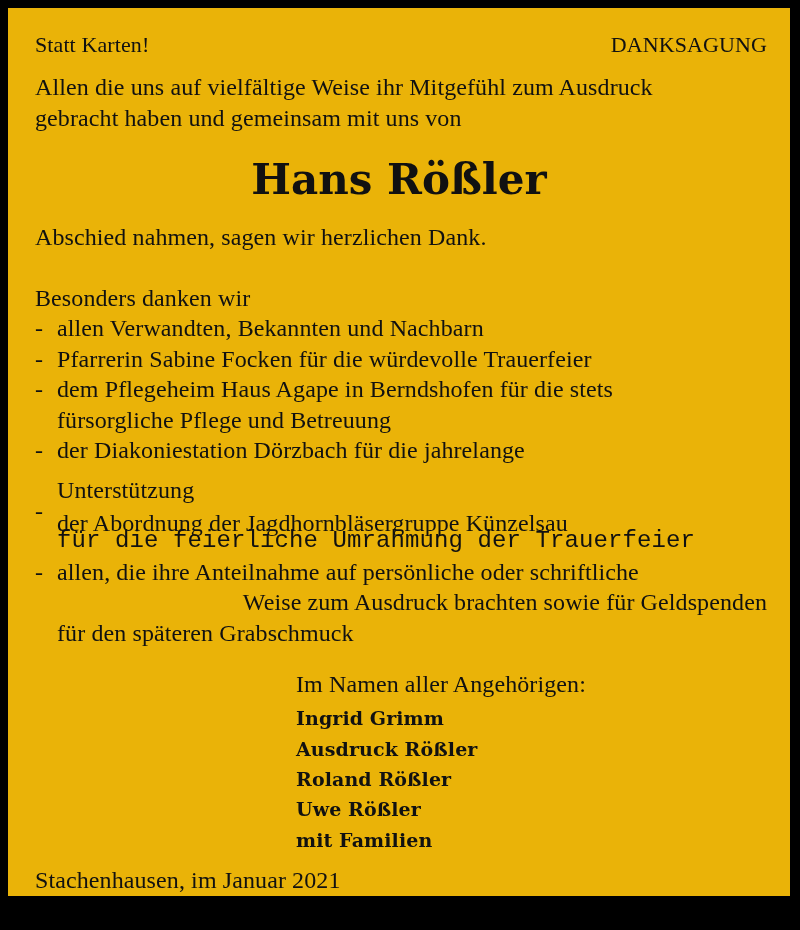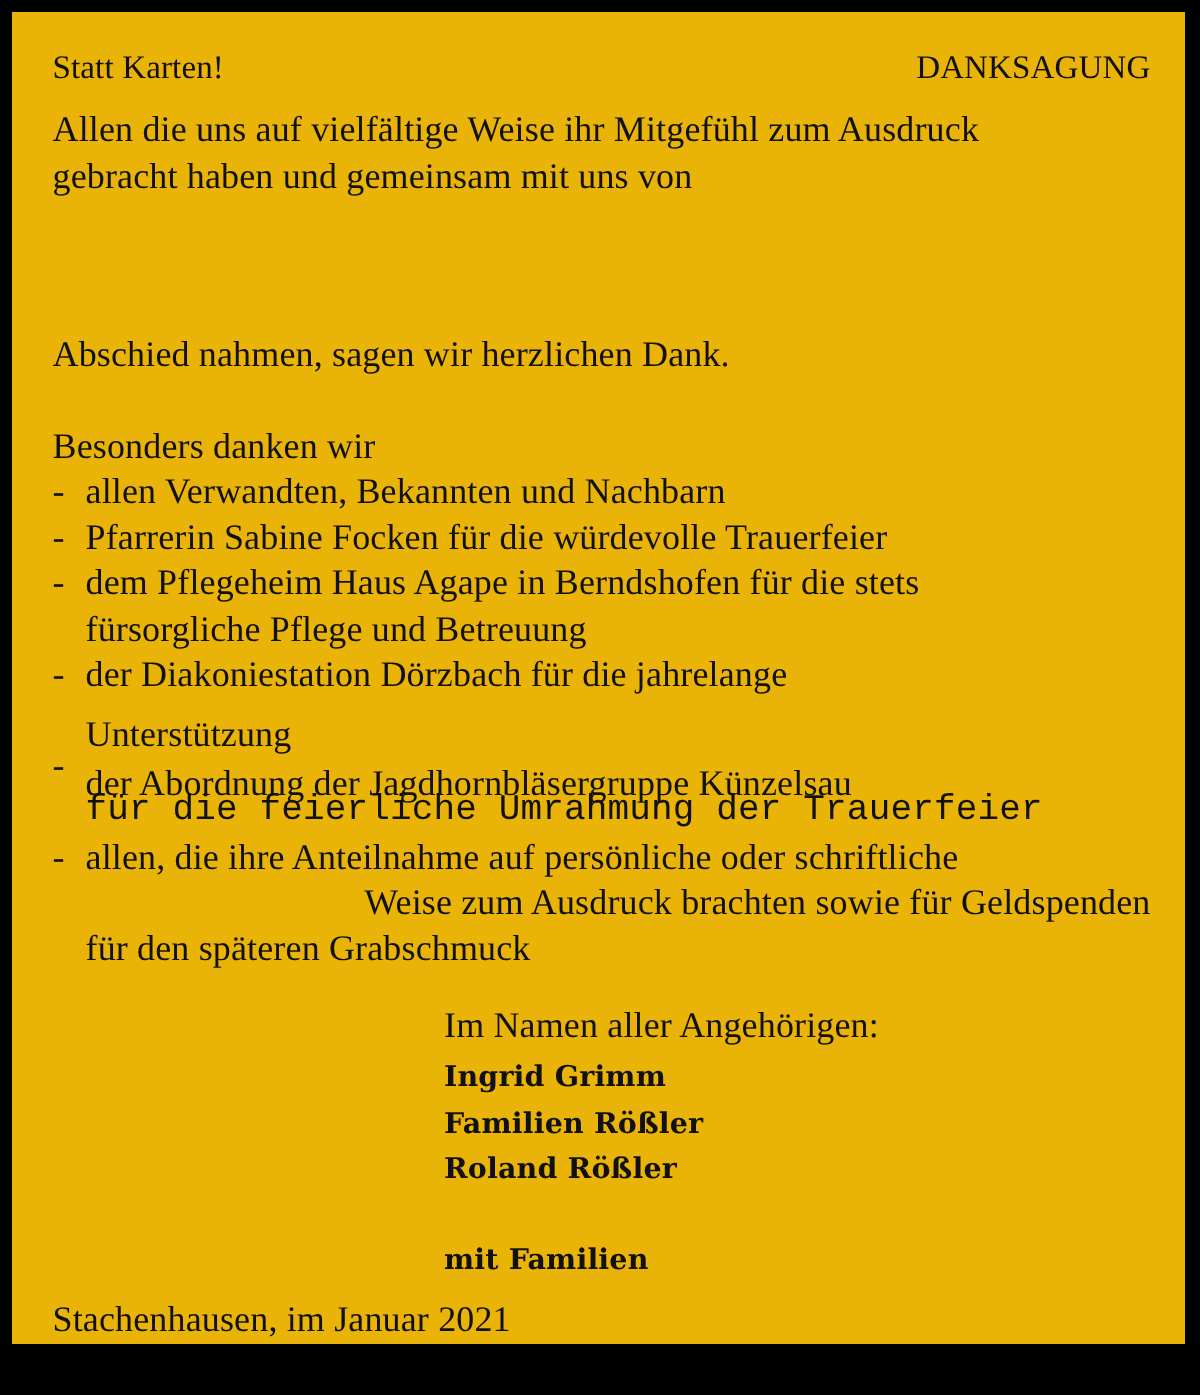--- a/index.html
+++ b/index.html
@@ -36,20 +36,21 @@
 <body>
 
 <div class="card">
 
   <div class="line" style="left:27px; top:22px;">Statt Karten!</div>
   <div class="line" style="right:23px; top:22px;">DANKSAGUNG</div>
 
   <div class="line big" style="left:27px; top:64px;">Allen die uns auf vielfältige Weise ihr Mitgefühl zum Ausdruck</div>
   <div class="line big" style="left:27px; top:95px;">gebracht haben und gemeinsam mit uns von</div>
 
+  <div class="title">Hans Rößler</div>
 
   <div class="line big" style="left:27px; top:214px;">Abschied nahmen, sagen wir herzlichen Dank.</div>
 
   <div class="line big" style="left:27px; top:275px;">Besonders danken wir</div>
 
   <div class="line big" style="left:27px; top:305px;">-</div>
   <div class="line big" style="left:49px; top:305px;">allen Verwandten, Bekannten und Nachbarn</div>
 
   <div class="line big" style="left:27px; top:336px;">-</div>
   <div class="line big" style="left:49px; top:336px;">Pfarrerin Sabine Focken für die würdevolle Trauerfeier</div>
@@ -66,18 +67,19 @@
   <div class="line big" style="left:49px; top:488px;margin-top:12px;">der Abordnung der Jagdhornbläsergruppe Künzelsau</div>
   <div class="line big" style="left:49px; top:518px;font-family:Liberation Mono, monospace;">für die feierliche Umrahmung der Trauerfeier</div>
 
   <div class="line big" style="left:27px; top:549px;">-</div>
   <div class="line big" style="left:49px; top:549px;">allen, die ihre Anteilnahme auf persönliche oder schriftliche</div>
   <div class="line big" style="left:49px; top:610px;">für den späteren Grabschmuck</div>
   <div class="line big" style="right:23px; top:579px;">Weise zum Ausdruck brachten sowie für Geldspenden</div>
 
   <div class="line big" style="left:288px; top:661px;">Im Namen aller Angehörigen:</div>
   <div class="line bold" style="left:288px; top:695px;">Ingrid Grimm</div>
-  <div class="line bold" style="left:288px; top:726px;">Familien Rößler</div>
+  <div class="line bold" style="left:288px; top:726px;">Ausdruck Rößler</div>
   <div class="line bold" style="left:288px; top:756px;">Roland Rößler</div>
+  <div class="line bold" style="left:288px; top:786px;">Uwe Rößler</div>
   <div class="line bold" style="left:288px; top:817px;">mit Familien</div>
 
   <div class="line big" style="left:27px; top:857px;">Stachenhausen, im Januar 2021</div>
 </div>
 
 </body></html>

